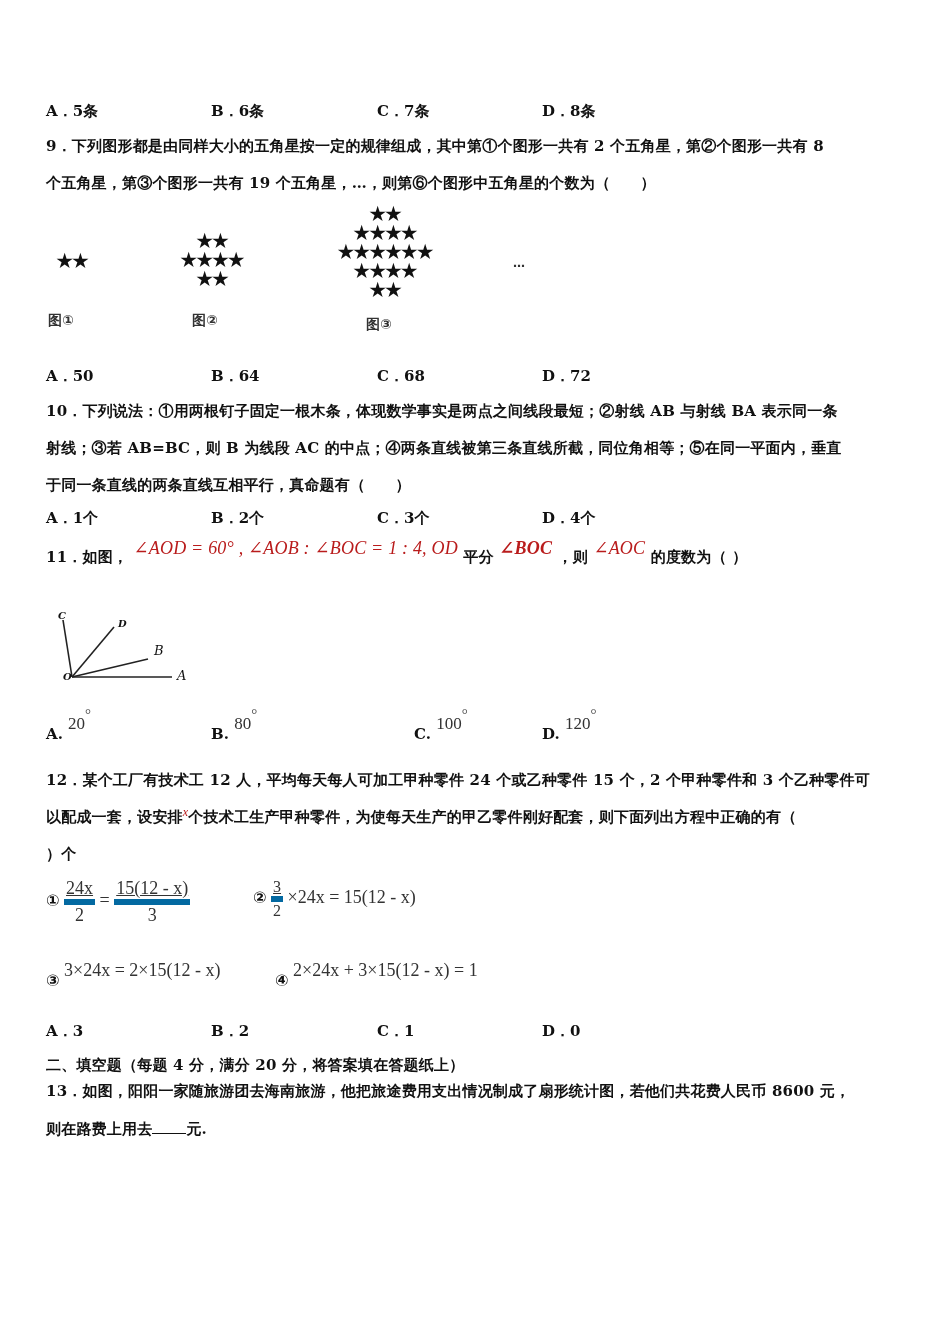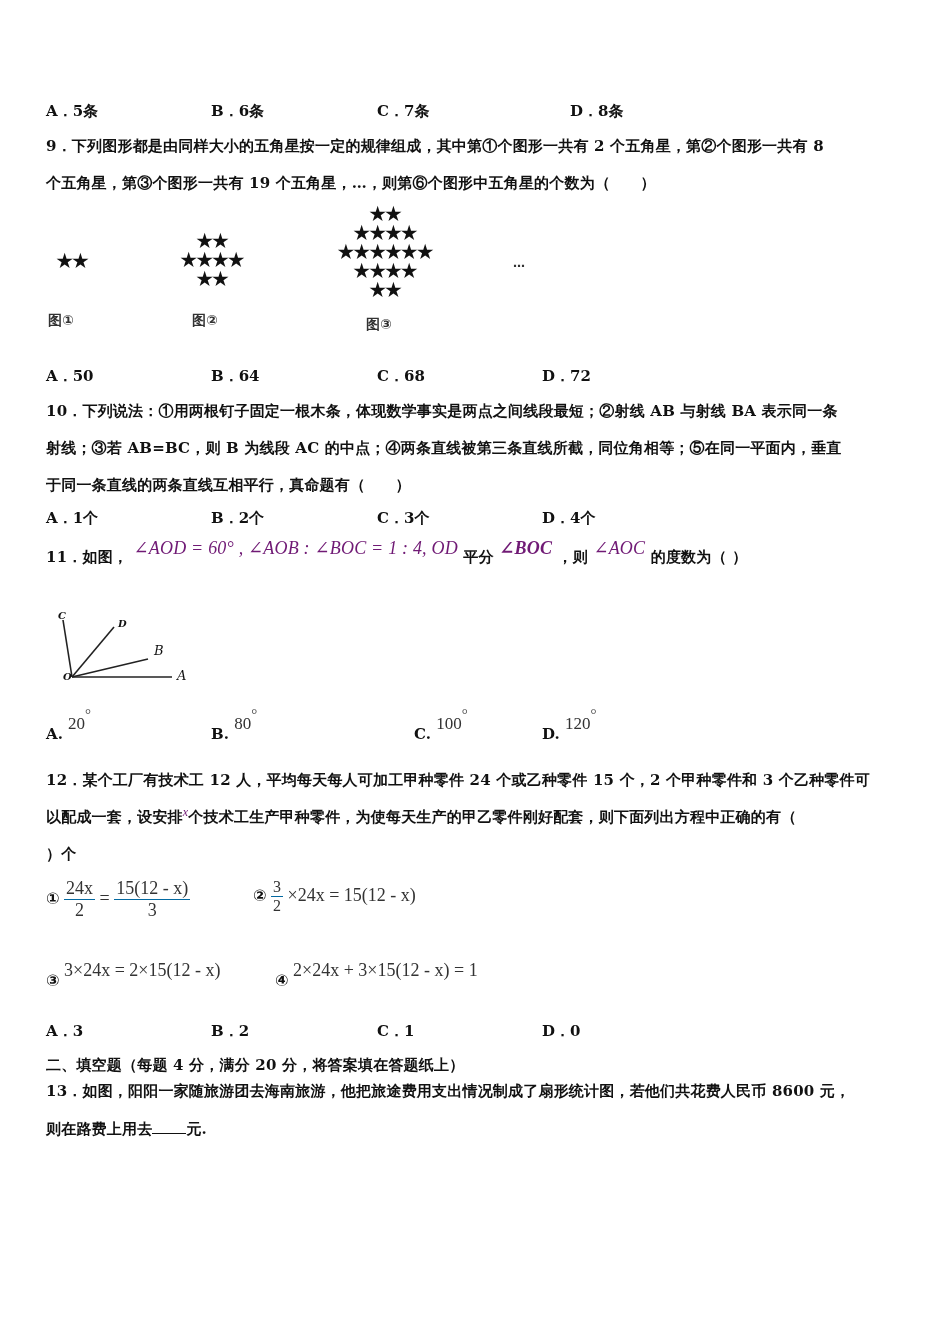--- a/index.html
+++ b/index.html
@@ -1,41 +1,41 @@
 <!DOCTYPE html>
 <html><head>
 <meta charset="utf-8">
 <style>
   html, body { margin: 0; padding: 0; background: #ffffff; }
   body { width: 950px; height: 1344px; position: relative; overflow: hidden;
          font-family: "DejaVu Serif", "Liberation Serif", serif; color: #111; }
   .line { position: absolute; left: 46px; font-size: 15px; font-weight: bold; white-space: nowrap; letter-spacing: 0.2px; }
   .opts { position: absolute; left: 46px; font-size: 15px; font-weight: bold; }
   .opt { position: absolute; white-space: nowrap; }
-  .math { font-family: "Liberation Serif", "DejaVu Serif", serif; font-weight: normal; font-style: italic; font-size: 18px; color: #701a75; margin-top: 9px; }
+  .math { font-family: "Liberation Serif", "DejaVu Serif", serif; font-weight: normal; font-style: italic; font-size: 18px; color: #b91c1c; margin-top: 9px; }
   .mathn { font-family: "Liberation Serif", "DejaVu Serif", serif; font-weight: normal; font-size: 17px; color: #333; }
   .sup { font-family: "Liberation Serif", serif; font-weight: normal; font-size: 15px; color: #444; position: relative; top: -10px; }
   .fig { position: absolute; }
   .caption { position: absolute; font-size: 14px; font-weight: bold; color: #333; font-family: "DejaVu Sans", sans-serif; }
   .stars { position: absolute; text-align: center; color: #111; font-size: 21px; line-height: 19px; letter-spacing: -3px; font-family: "DejaVu Sans", sans-serif; }
   .eq { position: absolute; font-family: "Liberation Serif", serif; font-size: 18px; color: #333; font-weight: normal; }
   .circ { font-family: "DejaVu Sans", sans-serif; font-weight: bold; font-size: 16px; color: #111; }
   .frac { display: inline-block; vertical-align: middle; text-align: center; }
-  .frac .num { display: block; border-bottom: 1px solid #0369a1; padding: 0 2px; }
+  .frac .num { display: block; border-bottom: 6px solid #0369a1; padding: 0 2px; text-decoration: underline; }
   .frac .den { display: block; padding: 0 2px; }
   .blank { display: inline-block; width: 34px; border-bottom: 1px solid #111; }
 </style>
 </head>
 <body>
 
 <div class="opts" style="top:102px;">
   <span class="opt" style="left:0;"><span>A．</span><span>5条</span></span>
   <span class="opt" style="left:165px;"><span>B．</span><span>6条</span></span>
   <span class="opt" style="left:331px;"><span>C．</span><span>7条</span></span>
-  <span class="opt" style="left:524px;"><span>D．</span><span>8条</span></span>
+  <span class="opt" style="left:496px;"><span>D．</span><span>8条</span></span>
 </div>
 
 <div class="line" style="top:137px;">9．下列图形都是由同样大小的五角星按一定的规律组成，其中第①个图形一共有 2 个五角星，第②个图形一共有 8</div>
 <div class="line" style="top:174px;">个五角星，第③个图形一共有 19 个五角星，…，则第⑥个图形中五角星的个数为（　　）</div>
 
 <div class="fig" style="left:40px; top:200px; width:520px; height:145px;">
   <div class="stars" style="left:6px; top:52px; width:50px;">
     <div>★★</div>
   </div>
   <div class="caption" style="left:8px; top:112px;">图①</div>

